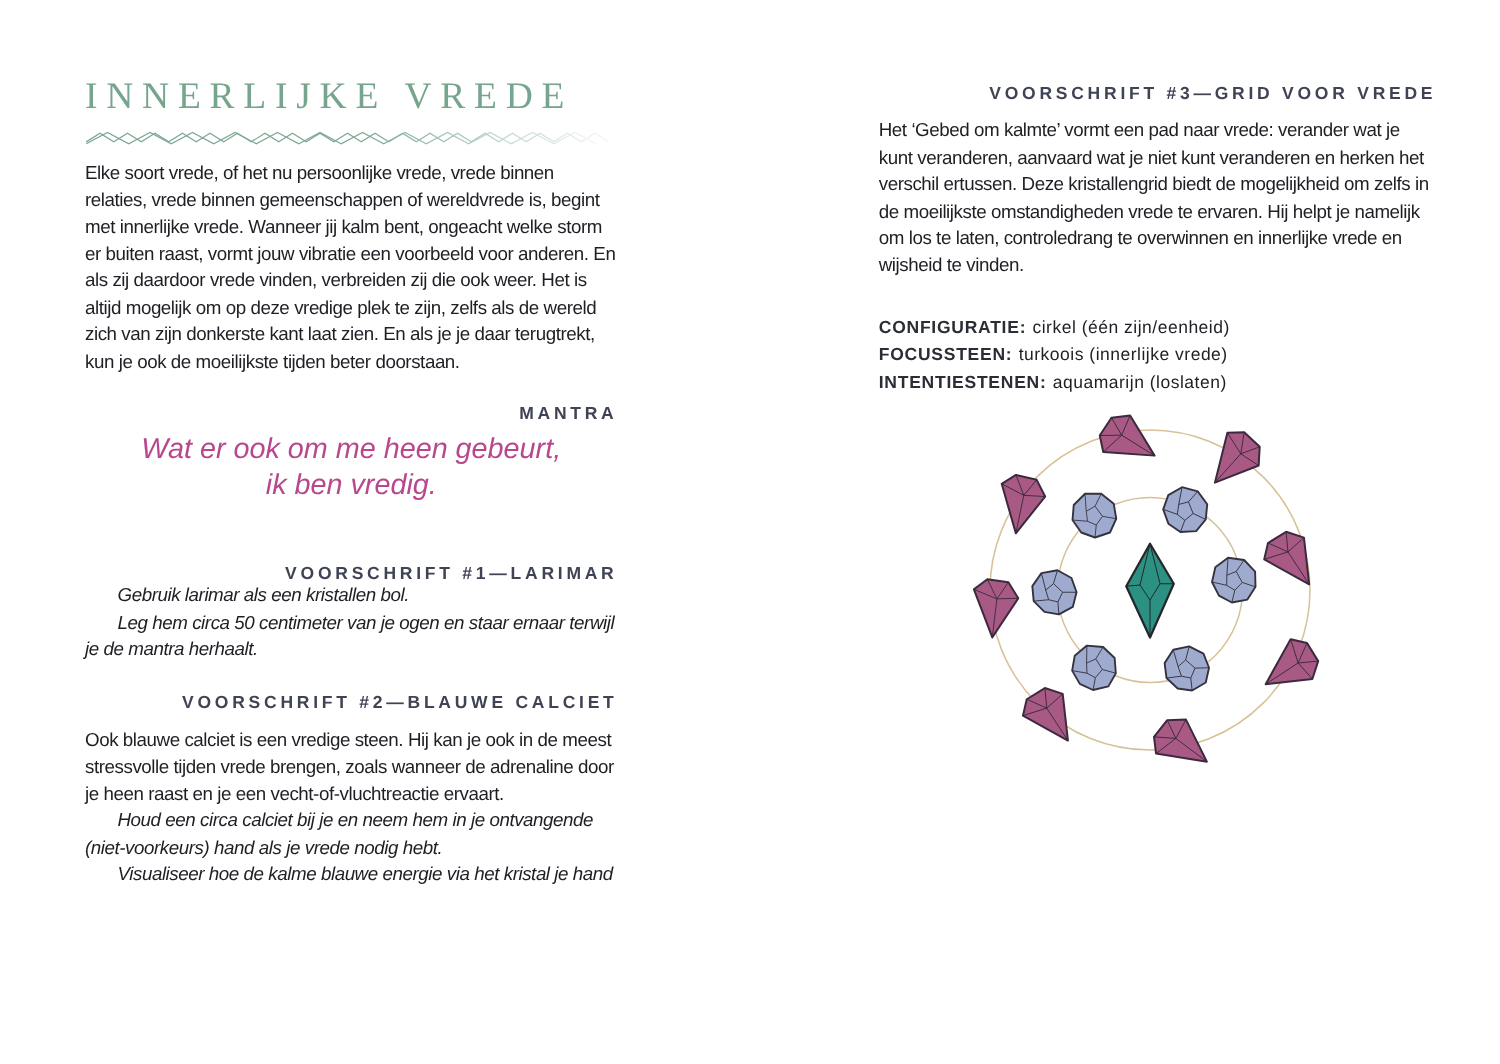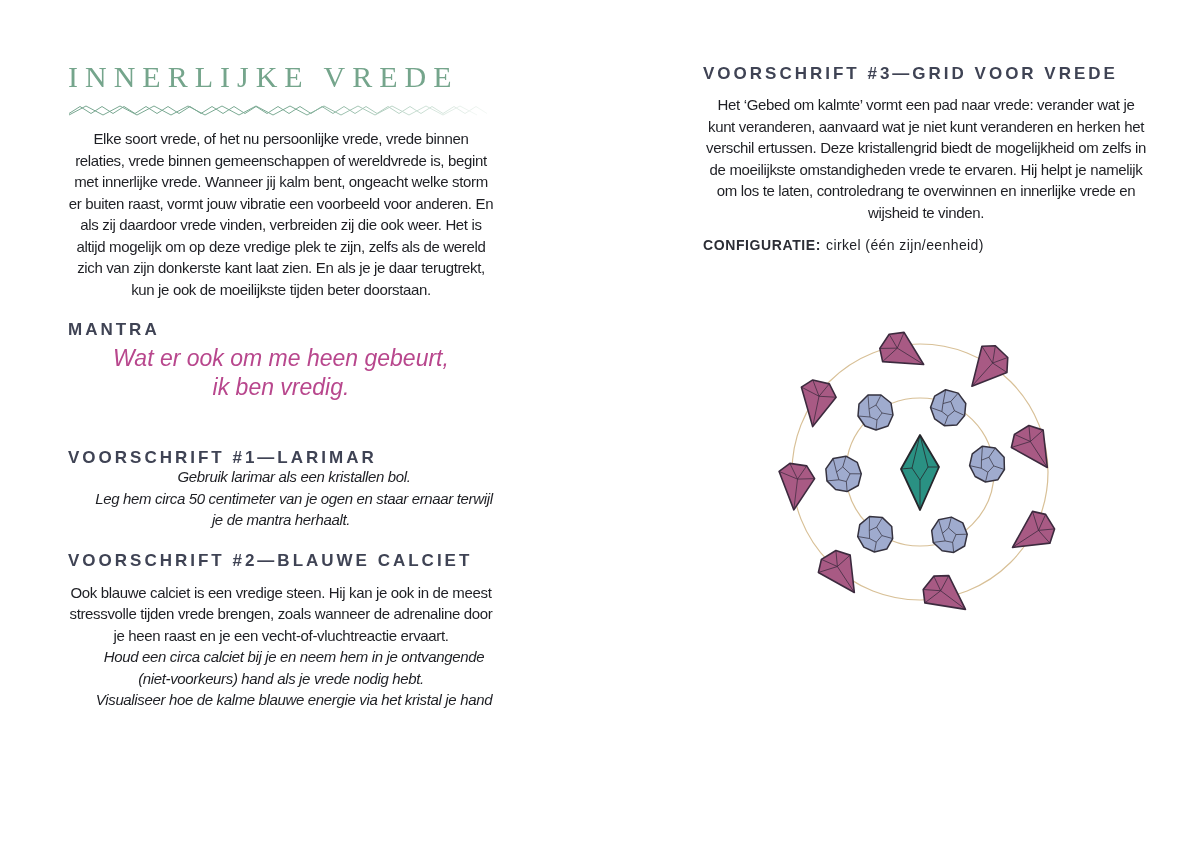--- a/index.html
+++ b/index.html
@@ -9,42 +9,42 @@
   }
   
   .page-left{position:absolute;left:68px;top:60px;width:426px;}
   .chapter-title{
     margin:0;font-family:"Liberation Serif",serif;font-weight:400;
     font-size:30px;line-height:34px;letter-spacing:7px;
     color:var(--title-green,#75a58c);white-space:nowrap;
   }
   .divider{display:block;margin-top:8px;}
   .body-text{
-    margin:0;font-size:15px;line-height:21.5px;letter-spacing:-0.35px;text-align:center;
+    margin:0;font-size:15px;line-height:21.5px;letter-spacing:-0.35px;
   }
   .intro{margin-top:10px;}
   .sub-heading{
-    margin:0;text-align:left;font-size:17px;line-height:16px;font-weight:700;
+    margin:0;text-align:right;font-size:14px;line-height:16px;font-weight:700;
     letter-spacing:3px;color:var(--heading-slate,#3f4354);white-space:nowrap;
   }
   .mantra-heading{margin-top:22px;}
   .mantra-text{
     margin:6px 0 0 0;text-align:center;font-style:italic;
     font-size:23px;line-height:29px;color:var(--mantra-pink,#b8478d);
     letter-spacing:0;
   }
   .section-heading{margin-top:48px;}
   .section-para{margin-top:13px;}
   .indent-para{text-indent:26px;}
   .italic-para{font-style:italic;}
   
   .page-right{position:absolute;left:703px;top:66px;width:446px;}
   .page-right .section-heading{margin-top:0;}
   .page-right .section-para{margin-top:12px;}
-  .spec-list{margin-top:12px;}
+  .spec-list{margin-top:28px;}
   .spec-row{font-size:14px;line-height:21.8px;letter-spacing:0.2px;}
   .spec-label{font-weight:700;color:#2b2d35;letter-spacing:0.6px;}
   .spec-value{color:#1e1f24;margin-left:5px;letter-spacing:0.4px;}
   
   .grid-illustration{position:absolute;left:760px;top:310px;}
   .grid-circle{fill:none;stroke:var(--grid-circle,#d8c097);stroke-width:1.2px;}
   
   .footer{position:absolute;top:788px;display:flex;align-items:baseline;gap:14px;
     color:var(--heading-slate,#3f4354);}
   .footer-left{left:48px;}
@@ -91,20 +91,26 @@
   </div>
 
   <div class="page-right">
     <h2 class="sub-heading section-heading">VOORSCHRIFT #3—GRID VOOR VREDE</h2>
     <p class="body-text section-para">Het ‘Gebed om kalmte’ vormt een pad naar vrede: verander wat je kunt veranderen, aanvaard wat je niet kunt veranderen en herken het verschil ertussen. Deze kristallengrid biedt de mogelijkheid om zelfs in de moeilijkste omstandigheden vrede te ervaren. Hij helpt je namelijk om los te laten, controledrang te overwinnen en innerlijke vrede en wijsheid te vinden.</p>
 
     <div class="spec-list">
       <div class="spec-row">
         <span class="spec-label">CONFIGURATIE:</span><span class="spec-value">cirkel (één zijn/eenheid)</span>
       </div>
+      <div class="spec-row">
+        <span class="spec-label">FOCUSSTEEN:</span><span class="spec-value">turkoois (innerlijke vrede)</span>
+      </div>
+      <div class="spec-row">
+        <span class="spec-label">INTENTIESTENEN:</span><span class="spec-value">aquamarijn (loslaten)</span>
+      </div>
     </div>
   </div>
 
   <svg id="grid-svg" class="grid-illustration" width="330" height="330" viewBox="0 0 330 330" aria-hidden="true">
     <defs>
       <g id="purpleGem">
         <polygon points="-18,-12 -8,-21 9,-20 18,-8 0,25" fill="var(--gem-purple,#a85a84)" stroke="var(--gem-purple-outline,#3c2a3e)" stroke-width="1.6" stroke-linejoin="round"></polygon>
         <path d="M-18,-12 L1,-6 L-8,-21 M9,-20 L1,-6 L18,-8 M1,-6 L0,25" fill="none" stroke="var(--gem-purple-outline,#3c2a3e)" stroke-width="0.7"></path>
       </g>
       <g id="blueStone">

